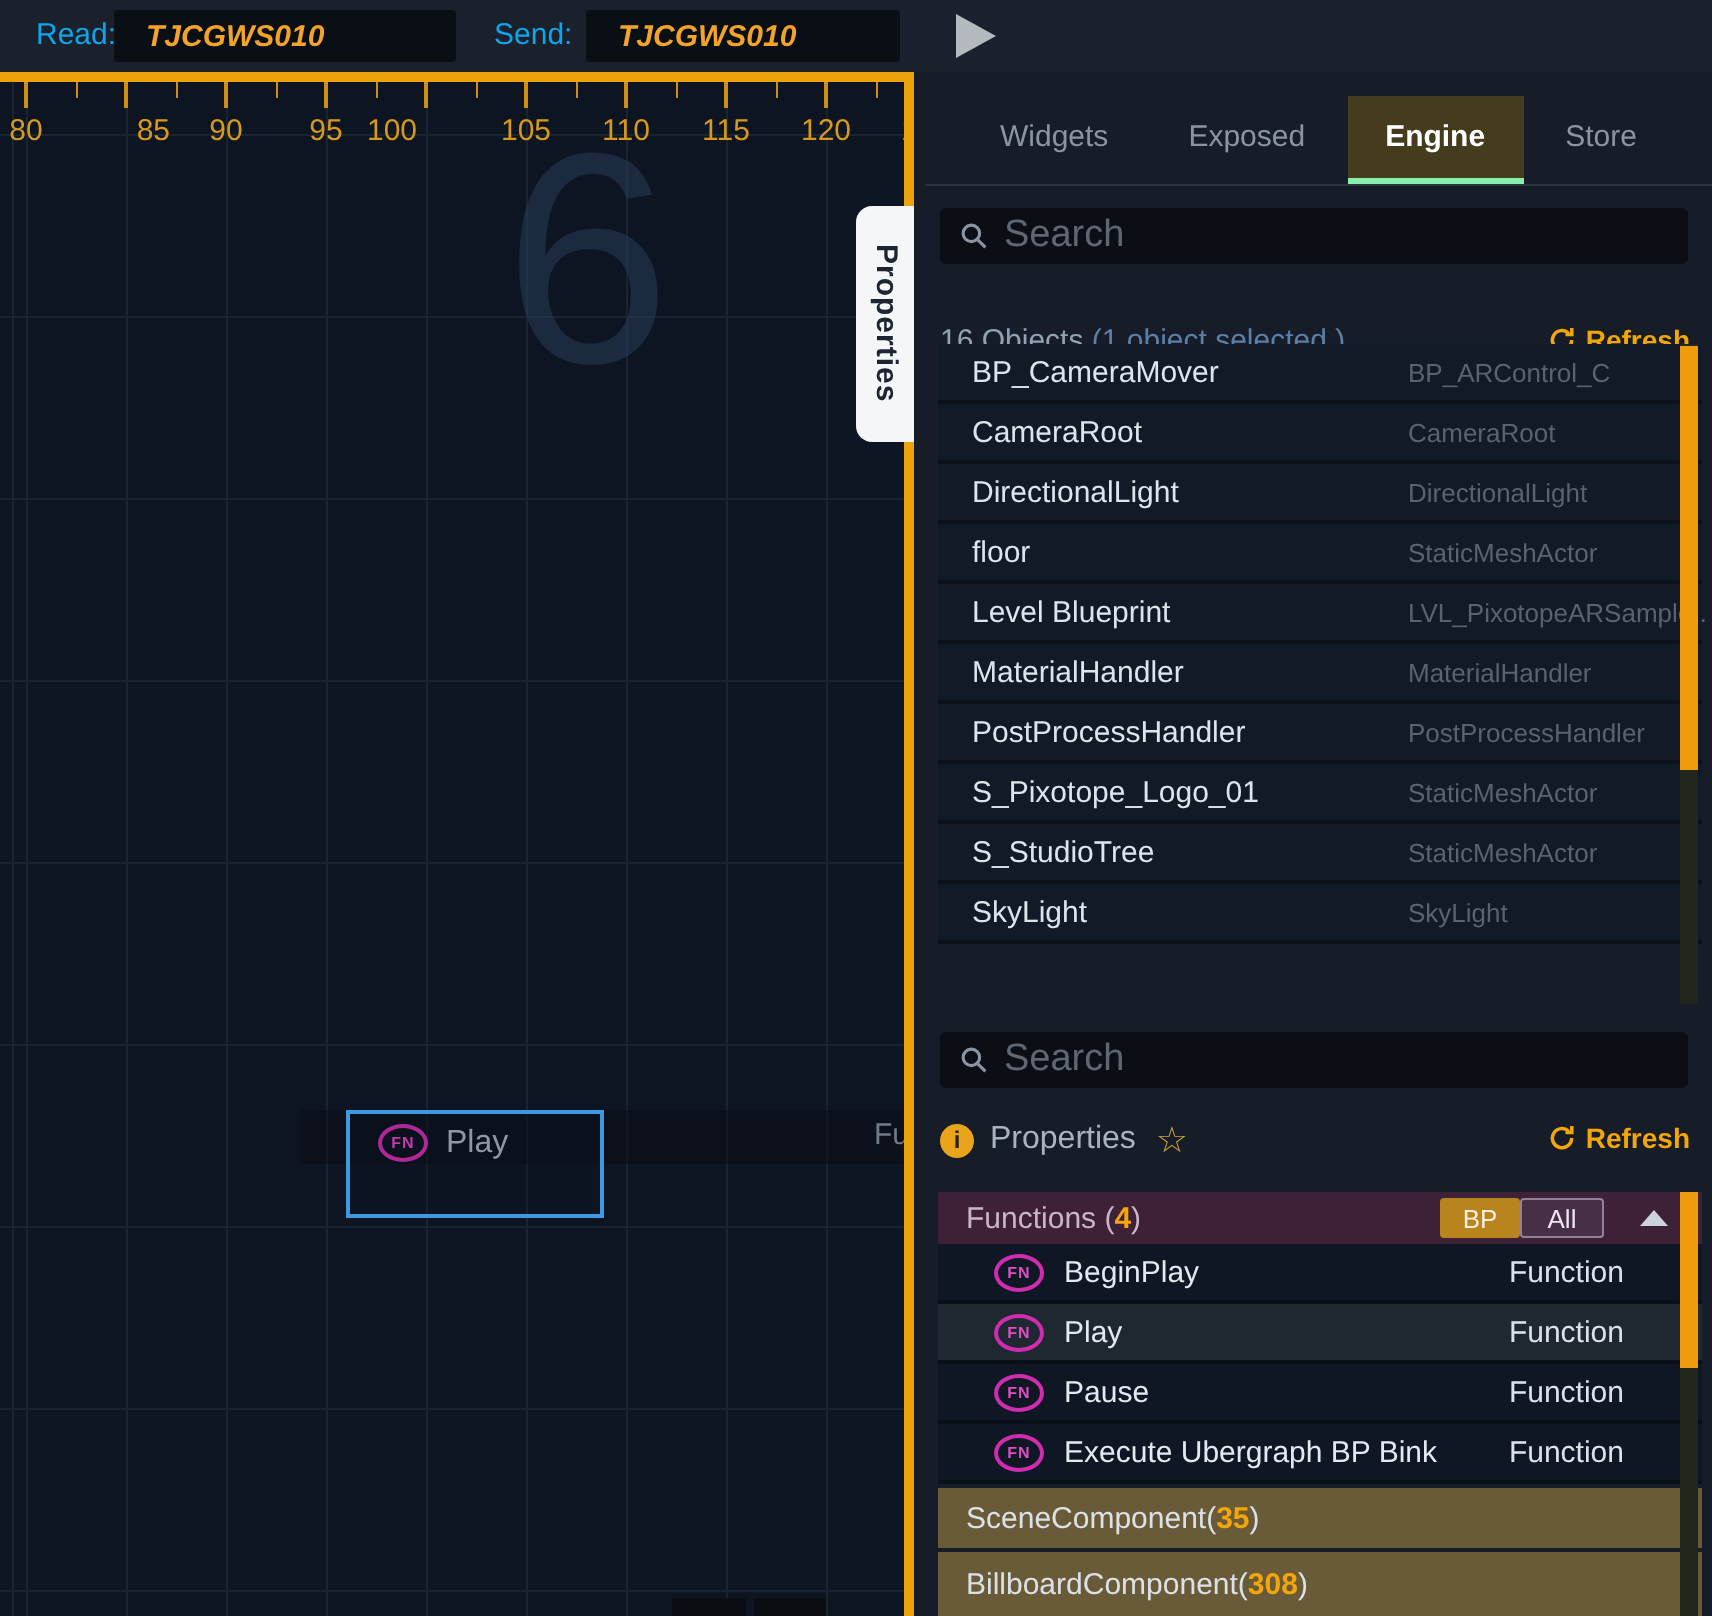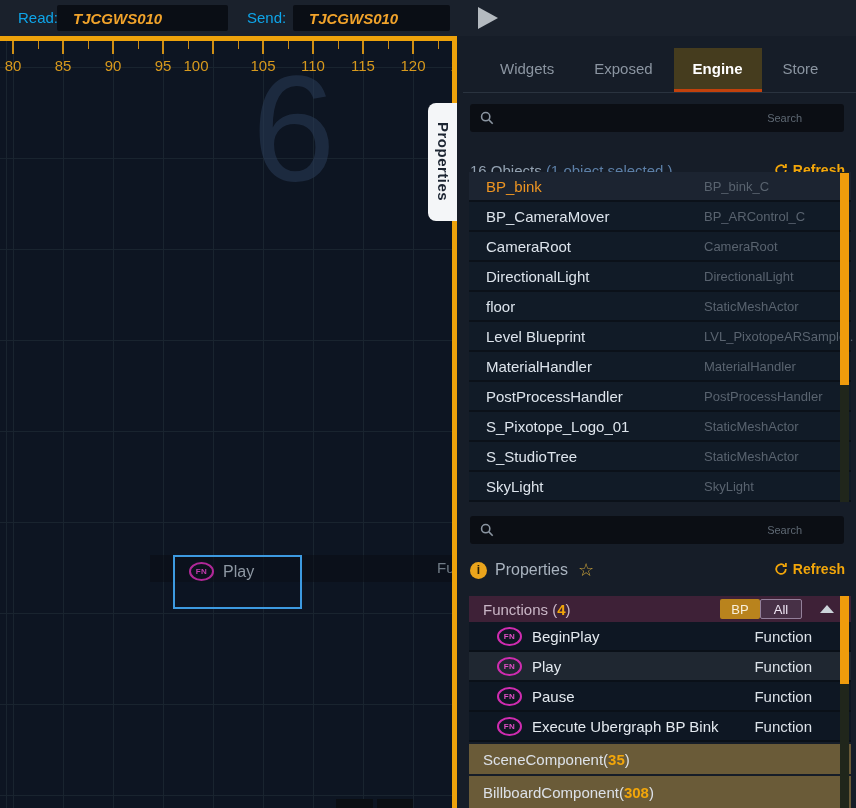--- a/index.html
+++ b/index.html
@@ -63,30 +63,30 @@
     writing-mode:vertical-rl; font-size:15px; font-weight:700; color:#1c2532; letter-spacing:.5px;
   }
   .vp-fragment { position:absolute; height:9px; background:#0a0e13; }
   
   #panel { position:absolute; left:457px; top:36px; width:399px; height:772px; background:#161d28; }
   #tabs { position:absolute; left:0; top:0; width:399px; height:56px; display:flex; align-items:flex-end; padding-left:24px; }
   .tab {
     height:44px; display:flex; align-items:center; padding:0 19px; margin-right:2px;
     font-size:15px; color:#8b95a1; cursor:pointer; border-bottom:3px solid transparent;
   }
-  .tab.active { background:#453c1e; color:#ffffff; font-weight:700; border-bottom:3px solid #c2410c; }
+  .tab.active { background:#453c1e; color:#ffffff; font-weight:700; border-bottom:3px solid #86efac; }
   #tabs-divider { position:absolute; left:6px; top:56px; width:393px; height:1px; background:#2a333f; }
   .searchbox {
     position:absolute; left:13px; width:374px; height:28px; background:#0b0e14; border-radius:3px;
     display:flex; align-items:center; padding-left:10px;
   }
   .searchbox svg { flex:0 0 auto; }
   .searchbox input {
-    background:transparent; border:none; outline:none; color:#ffffff; font-size:11px;
-    font-family:"Liberation Sans", sans-serif; margin-left:8px; width:300px;text-align:right;
+    background:transparent; border:none; outline:none; color:#ffffff; font-size:19px;
+    font-family:"Liberation Sans", sans-serif; margin-left:8px; width:300px;
   }
   .searchbox input::placeholder { color:#5e6873; opacity:1; }
   #objects-headrow, #props-headrow { position:absolute; left:13px; width:380px; height:22px; }
   #objects-count { font-size:15px; color:#93a2b2; }
   #objects-selected { font-size:15px; color:#5c7fa7; }
   .refresh { position:absolute; right:5px; top:0; display:flex; align-items:center; gap:5px; cursor:pointer; color:#f2a60a; }
   .refresh .rlabel { font-size:14px; font-weight:700; }
   
   #objects-list { position:absolute; left:12px; top:136px; width:382px; }
   .obj-row {
@@ -154,21 +154,21 @@
     <div id="tb-play"></div>
   </div>
 
   <div id="viewport">
     <div id="ruler">
         <div class="tick major" style="left: 12px;"></div>
         <div class="tick minor" style="left: 38px;"></div>
         <div class="ruler-label" style="left: -9px;">80</div>
         <div class="tick major" style="left: 62px;"></div>
         <div class="tick minor" style="left: 88px;"></div>
-        <div class="ruler-label" style="left: 41px;">85</div>
+        <div class="ruler-label" style="left: 41px; text-align: right;">85</div>
         <div class="tick major" style="left: 112px;"></div>
         <div class="tick minor" style="left: 138px;"></div>
         <div class="ruler-label" style="left: 91px;">90</div>
         <div class="tick major" style="left: 162px;"></div>
         <div class="tick minor" style="left: 188px;"></div>
         <div class="ruler-label" style="left: 141px;">95</div>
         <div class="tick major" style="left: 212px;"></div>
         <div class="tick minor" style="left: 238px;"></div>
         <div class="ruler-label" style="left: 174px;">100</div>
         <div class="tick major" style="left: 262px;"></div>
@@ -229,24 +229,20 @@
       <span class="refresh">
         <svg width="14" height="14" viewBox="0 0 16 16">
           <path d="M13.5 8a5.5 5.5 0 1 1-1.7-3.9" fill="none" stroke="#f2a60a" stroke-width="2"></path>
           <path d="M13.6 1.2v3.6h-3.6" fill="none" stroke="#f2a60a" stroke-width="2"></path>
         </svg>
         <span class="rlabel">Refresh</span>
       </span>
     </div>
 
     <div id="objects-list">
-        <div class="obj-row selected">
-          <span class="oname">BP_bink</span>
-          <span class="oclass">BP_bink_C</span>
-        </div>
         <div class="obj-row">
           <span class="oname">BP_CameraMover</span>
           <span class="oclass">BP_ARControl_C</span>
         </div>
         <div class="obj-row">
           <span class="oname">CameraRoot</span>
           <span class="oclass">CameraRoot</span>
         </div>
         <div class="obj-row">
           <span class="oname">DirectionalLight</span>

